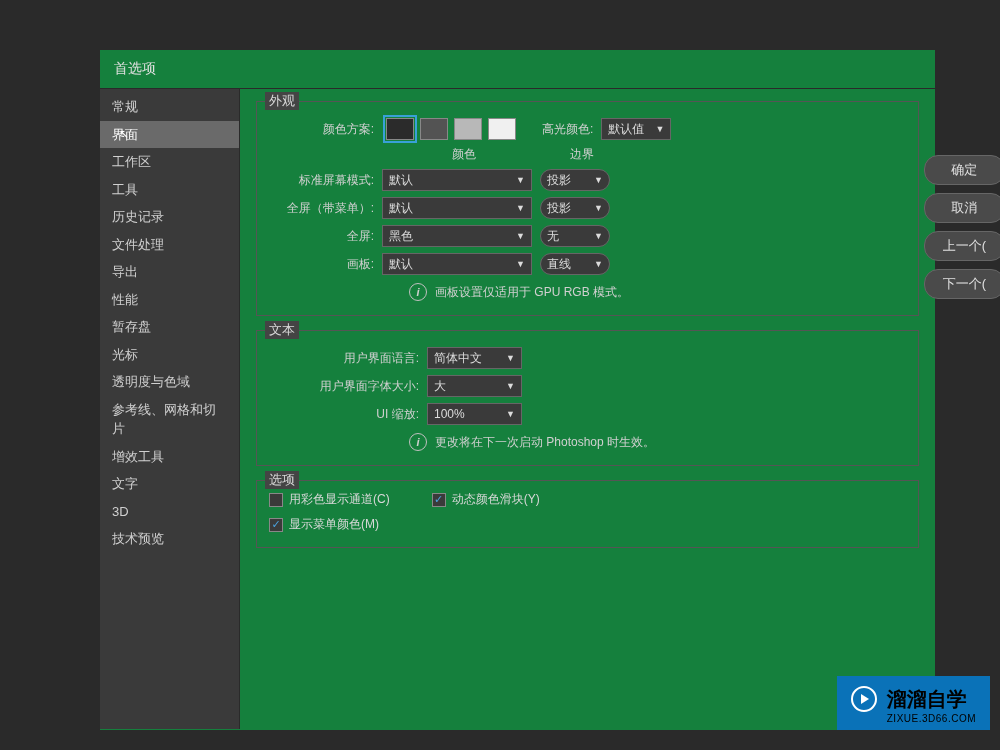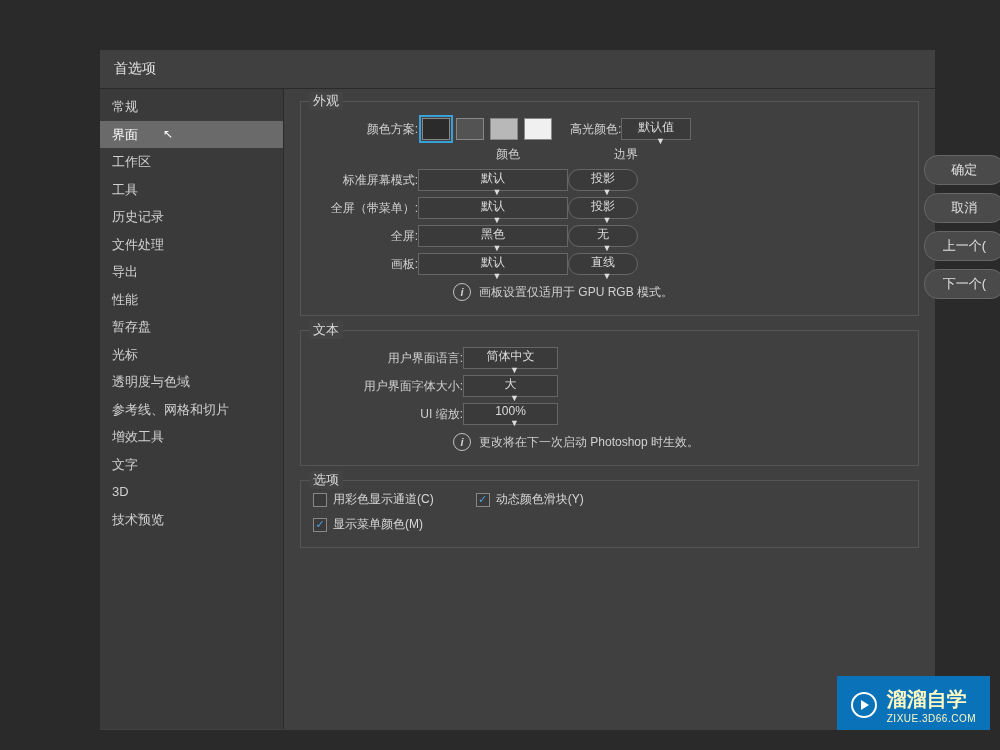--- a/index.html
+++ b/index.html
@@ -10,37 +10,37 @@
     }
     body {
       background: #2a2a2a;
       color: #c8c8c8;
       width: 1000px;
       height: 750px;
       overflow: hidden;
       font-size: 13px;
     }
     .window {
-      background: #404040;
+      background: #15803d;
       margin: 50px 65px 0 100px;
       height: 680px;
       position: relative;
     }
     .title-bar {
       padding: 10px 14px;
       font-size: 14px;
       color: #e0e0e0;
       border-bottom: 1px solid #2a2a2a;
     }
     .body-area {
       display: flex;
       height: calc(100% - 40px);
     }
     .sidebar {
-      width: 184px;
+      width: 140px;
       background: #3a3a3a;
       border-right: 1px solid #2a2a2a;
       padding-top: 4px;
     }
     .sidebar-item {
       padding: 4px 12px;
       font-size: 13px;
       color: #d0d0d0;
       cursor: pointer;
       line-height: 1.5;
@@ -95,21 +95,21 @@
       left: 8px;
       background: #444444;
       padding: 0 4px;
       font-size: 13px;
       color: #d8d8d8;
     }
     .row {
       display: flex;
       align-items: center;
       margin: 6px 0;
-      gap: 0;
+      gap: 8px;
     }
     .label {
       text-align: right;
       color: #d0d0d0;
       font-size: 12px;
     }
     .label-w1 { width: 105px; }
     .label-w2 { width: 150px; }
     .swatches {
       display: flex;
@@ -135,21 +135,20 @@
       align-items: center;
       justify-content: space-between;
       background: #3a3a3a;
       border: 1px solid #666;
       color: #dcdcdc;
       height: 22px;
       padding: 0 6px;
       font-size: 12px;
       cursor: pointer;
       min-width: 70px;
-      flex-direction: column;
     }
     .select .chev {
       margin-left: 8px;
       font-size: 9px;
     }
     .select.w-m { width: 150px; }
     .select.w-s { width: 70px; border-radius: 11px; }
     .select.w-l { width: 95px; }
     .colhdr {
       display: flex;
@@ -205,24 +204,24 @@
     .options-grid {
       display: flex;
       gap: 42px;
       flex-wrap: wrap;
     }
     .watermark {
       position: fixed;
       right: 10px;
       bottom: 20px;
       background: #0a72b8;
-      color: #fef9c3;
+      color: #000000;
       padding: 10px 14px 6px 14px;
       display: flex;
-      align-items: center;
+      align-items: flex-start;
       gap: 10px;
     }
     .watermark .play {
       width: 26px;
       height: 26px;
       border: 2px solid #fff;
       border-radius: 50%;
       display: flex;
       align-items: center;
       justify-content: center;

